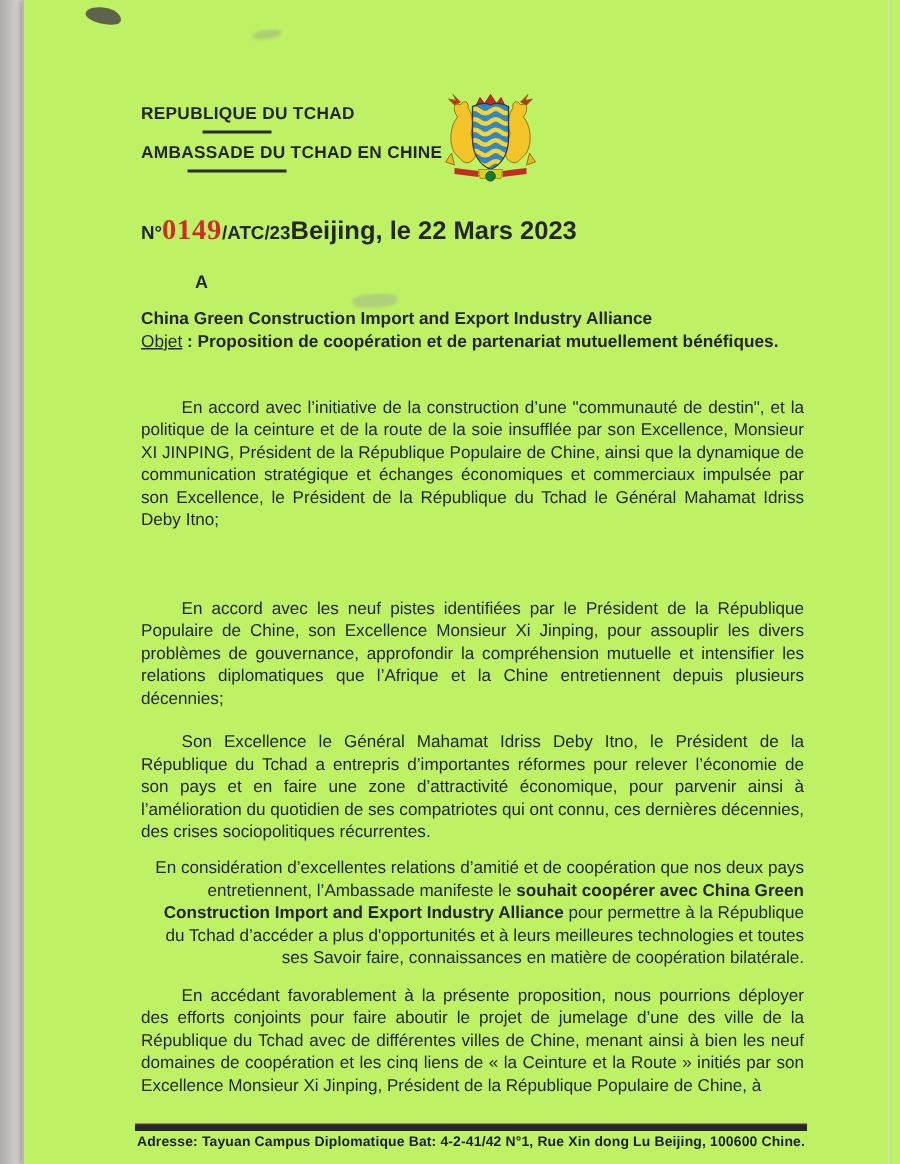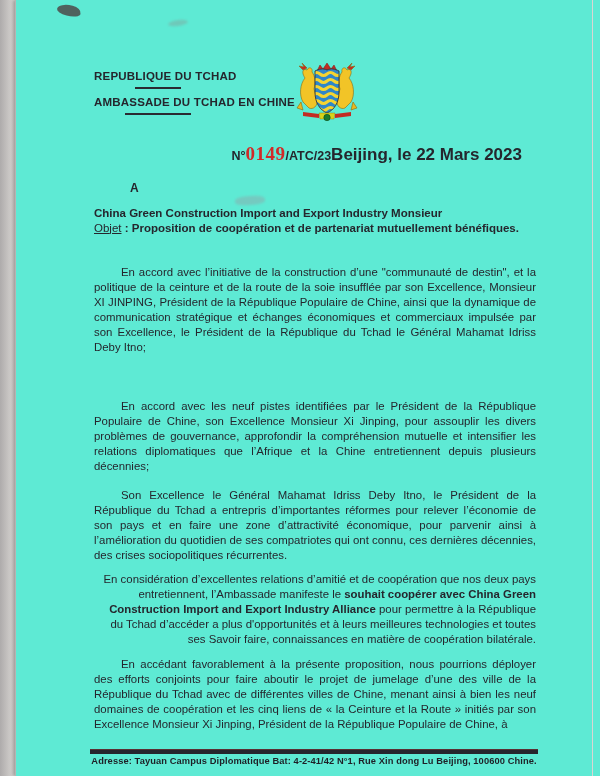--- a/index.html
+++ b/index.html
@@ -5,21 +5,21 @@
   * { margin:0; padding:0; box-sizing:border-box; }
   html,body { width:600px; height:776px; }
   body {
     position:relative; overflow:hidden;
     background:linear-gradient(90deg,#aeabab 0,#c6c3c1 8px,#d8d5d3 14px);
     font-family:"Liberation Sans","DejaVu Sans",sans-serif;
     color:#25262d;
   }
   .page {
     position:absolute; left:15px; top:0; width:585px; height:776px;
-    background:#5eead4;
+    background:#bef264;
     box-shadow:-2px 0 3px rgba(60,55,50,.35);
     border-left:1px solid #b7b4b2;
   }
   .edge-right { position:absolute; top:0; right:7px; width:1px; height:776px; background:#d9d6d3; }
   
   .art1 { position:absolute; left:41px; top:5px; width:24px; height:11px; background:#4c4a49;
           border-radius:60% 40% 55% 45%/60% 55% 45% 40%; transform:rotate(14deg); opacity:.85; }
   .art2 { position:absolute; left:152px; top:20px; width:20px; height:6px; background:#8e8b88;
           border-radius:50%; transform:rotate(-8deg); opacity:.35; filter:blur(1px); }
   .art3 { position:absolute; left:219px; top:196px; width:30px; height:9px; background:#9a97a0;
@@ -32,21 +32,21 @@
   .hdr-left { width:196px; padding-top:8px; }
   .hdr-line { font-weight:700; font-size:11.5px; letter-spacing:.2px; white-space:nowrap; }
   .rule { height:2px; background:#2a2b31; }
   .rule1 { width:46px; margin:5px 0 7px 41px; }
   .rule2 { width:66px; margin:5px 0 0 31px; }
   .emblem { width:74px; height:62px; margin-top:0; }
   .hdr-right { margin-left:auto; width:150px; padding-top:8px; }
   .rule3 { width:34px; margin:6px 0 0 38px; }
 
   
-  .ref-row { display:flex; justify-content:flex-end; align-items:baseline; margin-top:19px; padding-right:14px; }
+  .ref-row { display:flex; justify-content:flex-start; align-items:baseline; margin-top:19px; padding-right:14px; }
   .ref { font-weight:700; font-size:12.5px; }
   .ref .num { font-family:"Liberation Serif","DejaVu Serif",serif; font-size:19px; font-weight:700;
               color:#d22a28; letter-spacing:.5px; }
   .date { font-weight:700; font-size:17px; }
 
   .salutation { margin:16px 0 0 36px; font-weight:700; font-size:12px; }
   .recipient { margin-top:11px; font-weight:700; font-size:11.5px; line-height:14.5px; }
 
   .subject { font-size:11.5px; line-height:15.5px; }
   .subject .lbl { text-decoration:underline; }
@@ -128,21 +128,21 @@
     </div>
 
     <div class="ref-row">
       <div class="ref"><span>N°</span><span class="num">0149</span><span>/ATC/23</span></div>
       <div class="date">Beijing, le 22 Mars 2023</div>
     </div>
 
     <div class="salutation">A</div>
 
     <div class="recipient">
-      <div>China Green Construction Import and Export Industry Monsieur</div>
+      <div>China Green Construction Import and Export Industry Alliance</div>
     </div>
 
     <div class="subject"><span class="lbl">Objet</span><span class="sep"> : </span><span class="txt">Proposition de coopération et de partenariat mutuellement bénéfiques.</span></div>
 
     <p class="para indent p1">En accord avec l’initiative de la construction d’une "communauté de destin", et la politique de la ceinture et de la route de la soie insufflée par son Excellence, Monsieur XI JINPING, Président de la République Populaire de Chine, ainsi que la dynamique de communication stratégique et échanges économiques et commerciaux impulsée par son Excellence, le Président de la République du Tchad le Général Mahamat Idriss Deby Itno;</p>
     <p class="para indent p2">En accord avec les neuf pistes identifiées par le Président de la République Populaire de Chine, son Excellence Monsieur Xi Jinping, pour assouplir les divers problèmes de gouvernance, approfondir la compréhension mutuelle et intensifier les relations diplomatiques que l’Afrique et la Chine entretiennent depuis plusieurs décennies;</p>
     <p class="para indent p3">Son Excellence le Général Mahamat Idriss Deby Itno, le Président de la République du Tchad a entrepris d’importantes réformes pour relever l’économie de son pays et en faire une zone d’attractivité économique, pour parvenir ainsi à l’amélioration du quotidien de ses compatriotes qui ont connu, ces dernières décennies, des crises sociopolitiques récurrentes.</p>
     <p class="para p4"><span>En considération d’excellentes relations d’amitié et de coopération que nos deux pays entretiennent, l’Ambassade manifeste le </span><span style="font-weight: 700;">souhait coopérer avec  China Green Construction Import and Export Industry Alliance</span><span> pour permettre à la République du Tchad d’accéder a plus d'opportunités et à leurs meilleures technologies et toutes ses Savoir faire, connaissances en matière de coopération bilatérale.</span></p>
     <p class="para indent p5">En accédant favorablement à la présente proposition, nous pourrions déployer des efforts conjoints pour faire aboutir le projet de jumelage d’une des ville de la République du Tchad avec de différentes villes de Chine, menant ainsi à bien les neuf domaines de coopération et les cinq liens de « la Ceinture et la Route » initiés par son Excellence Monsieur Xi Jinping, Président de la République Populaire de Chine, à</p>
   </div>

